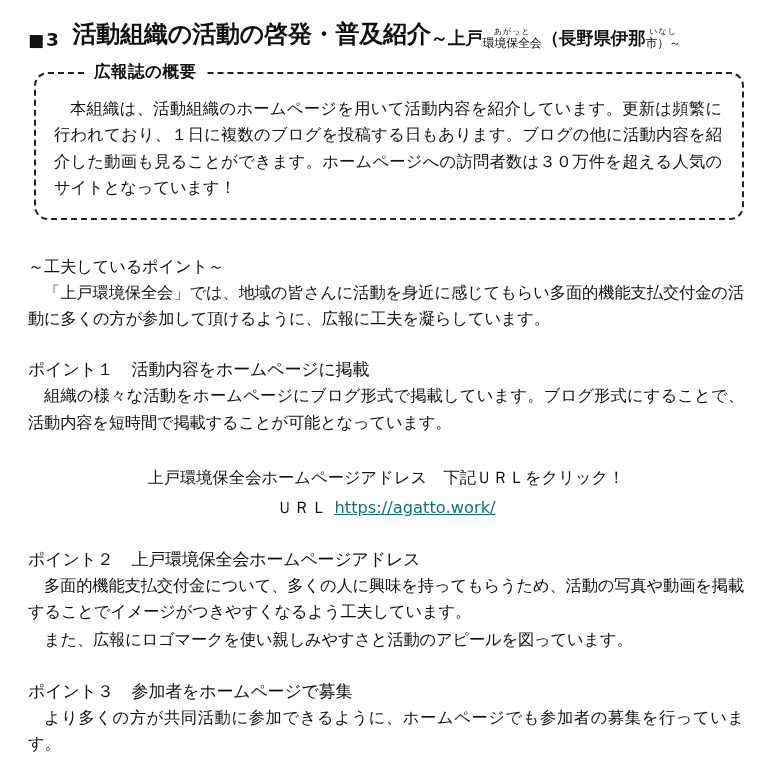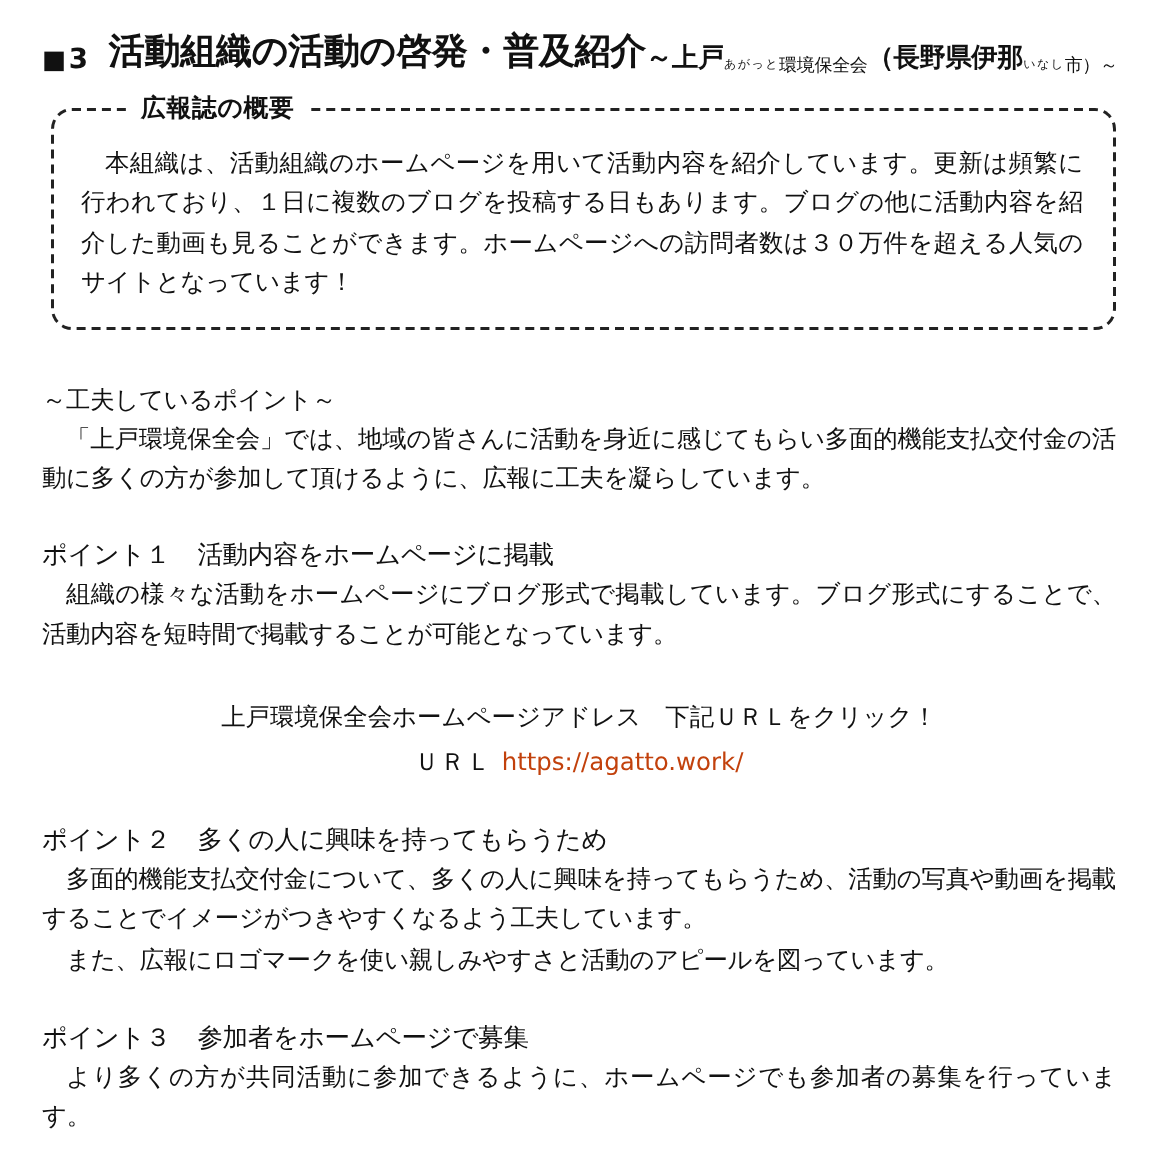--- a/index.html
+++ b/index.html
@@ -46,21 +46,21 @@
     font-size: 24px;
     font-weight: bold;
   }
   .heading-tail {
     font-size: 17.5px;
     font-weight: bold;
     position: relative;
   }
   .ruby-wrap {
     display: inline-flex;
-    flex-direction: row;
+    flex-direction: column;
     align-items: center;
     vertical-align: bottom;
     line-height: 1;
   }
   .ruby-wrap .rb {
     font-size: 12px;
     font-weight: normal;
     line-height: 1.1;
   }
   .ruby-wrap .rt {
@@ -133,21 +133,22 @@
     margin-top: 28px;
     font-size: 16.3px;
     line-height: 1.7;
   }
   .url-line {
     margin-top: 2px;
     font-size: 16.3px;
     letter-spacing: 1px;
   }
   .url-link {
-    color: #c2410c;
+    color: #0f766e;
+    text-decoration: underline;
     letter-spacing: 0;
   }
 </style>
 </head>
 <body>
 
 <div class="page">
 
   <div class="doc-heading">
     <span class="heading-marker">■</span>
@@ -181,21 +182,21 @@
 
     <div class="center-block">
       <div>上戸環境保全会ホームページアドレス　下記ＵＲＬをクリック！</div>
       <div class="url-line">
         <span>ＵＲＬ</span>
         <span class="url-link">https://agatto.work/</span>
       </div>
     </div>
 
     <div class="point-head">
-      <span>ポイント２</span><span class="ph-gap"></span><span>多くの人に興味を持ってもらうため</span>
+      <span>ポイント２</span><span class="ph-gap"></span><span>上戸環境保全会ホームページアドレス</span>
     </div>
     <div class="para indent1">多面的機能支払交付金について、多くの人に興味を持ってもらうため、活動の写真や動画を掲載することでイメージがつきやすくなるよう工夫しています。</div>
     <div class="para indent1">また、広報にロゴマークを使い親しみやすさと活動のアピールを図っています。</div>
 
     <div class="point-head">
       <span>ポイント３</span><span class="ph-gap"></span><span>参加者をホームページで募集</span>
     </div>
     <div class="para indent1">より多くの方が共同活動に参加できるように、ホームページでも参加者の募集を行っています。</div>
 
   </div>

